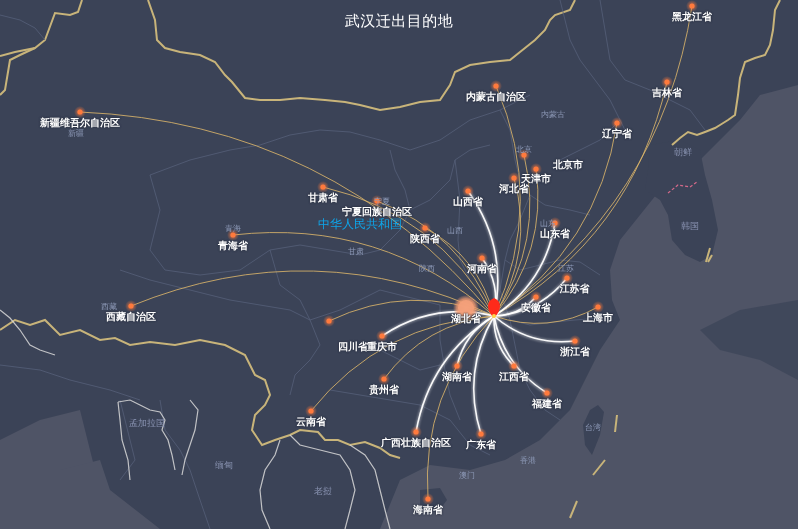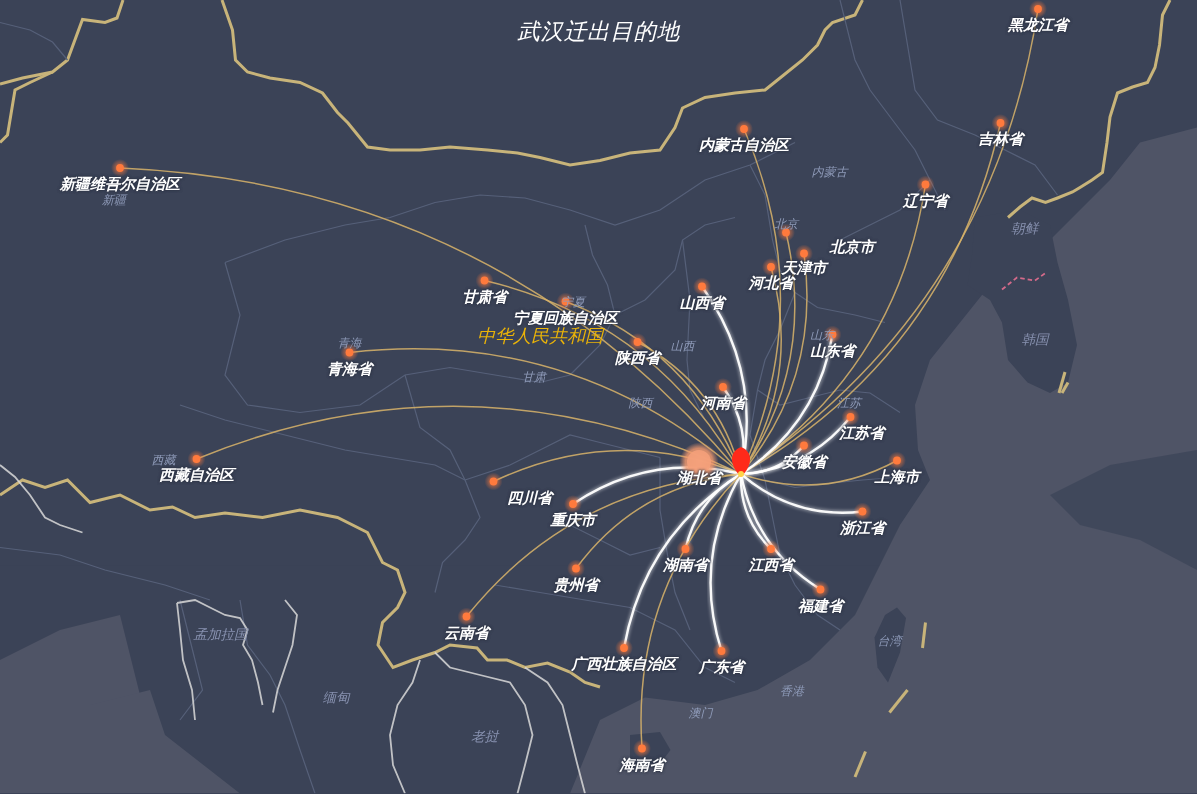--- a/index.html
+++ b/index.html
@@ -1,22 +1,22 @@
 <!DOCTYPE html>
 <html><head>
 <meta charset="utf-8">
 <style>
   html, body { margin:0; padding:0; }
   body { width:798px; height:529px; overflow:hidden; background:#3b4357; font-family:"DejaVu Sans","Liberation Sans",sans-serif; }
-  #stage { position:relative; width:798px; height:377px; background:#3b4357;font-style:italic; }
+  #stage { position:relative; width:798px; height:377px; background:#3b4357; }
   #map { position:absolute; left:0; top:0; }
   .title { position:absolute; left:0; width:798px; top:12px; text-align:center; color:#ffffff; font-size:15px; letter-spacing:0.5px; }
   .city-label { position:absolute; color:#ffffff; font-size:10px; white-space:nowrap; transform:translateX(-50%); text-shadow:0 0 2px #2a3040, 0 0 2px #2a3040; font-weight:bold; }
   .geo-label { position:absolute; color:#8e9ab8; font-size:8px; white-space:nowrap; transform:translateX(-50%); }
-  .geo-label.big { font-size:12px; color:#eab308; }
+  .geo-label.big { font-size:12px; color:#0ea5e9; }
   .geo-label.country { font-size:9px; color:#8892b0; }
 </style>
 </head>
 <body>
 
 <div id="stage">
   <svg id="map" width="798" height="529" viewBox="0 0 798 529">
     <defs>
       <radialGradient id="ptGlow" cx="50%" cy="50%" r="50%">
         <stop offset="0%" stop-color="#ff7a3d" stop-opacity="0.9"></stop>
@@ -313,21 +313,21 @@
       <div class="city-label" style="left: 323px; top: 191px;">甘肃省</div>
       <div class="city-label" style="left: 377px; top: 205px;">宁夏回族自治区</div>
       <div class="city-label" style="left: 425px; top: 232px;">陕西省</div>
       <div class="city-label" style="left: 555px; top: 227px;">山东省</div>
       <div class="city-label" style="left: 233px; top: 239px;">青海省</div>
       <div class="city-label" style="left: 482px; top: 262px;">河南省</div>
       <div class="city-label" style="left: 567px; top: 282px; padding-left: 15px;">江苏省</div>
       <div class="city-label" style="left: 536px; top: 301px;">安徽省</div>
       <div class="city-label" style="left: 598px; top: 311px;">上海市</div>
       <div class="city-label" style="left: 131px; top: 310px;">西藏自治区</div>
-      <div class="city-label" style="left: 329px; top: 325px; padding-left: 48px;">四川省</div>
+      <div class="city-label" style="left: 329px; top: 340px; padding-left: 48px;">四川省</div>
       <div class="city-label" style="left: 382px; top: 340px;">重庆市</div>
       <div class="city-label" style="left: 575px; top: 345px;">浙江省</div>
       <div class="city-label" style="left: 457px; top: 370px;">湖南省</div>
       <div class="city-label" style="left: 514px; top: 370px;">江西省</div>
       <div class="city-label" style="left: 384px; top: 383px;">贵州省</div>
       <div class="city-label" style="left: 547px; top: 397px;">福建省</div>
       <div class="city-label" style="left: 311px; top: 415px;">云南省</div>
       <div class="city-label" style="left: 416px; top: 436px;">广西壮族自治区</div>
       <div class="city-label" style="left: 481px; top: 438px;">广东省</div>
       <div class="city-label" style="left: 428px; top: 503px;">海南省</div>

